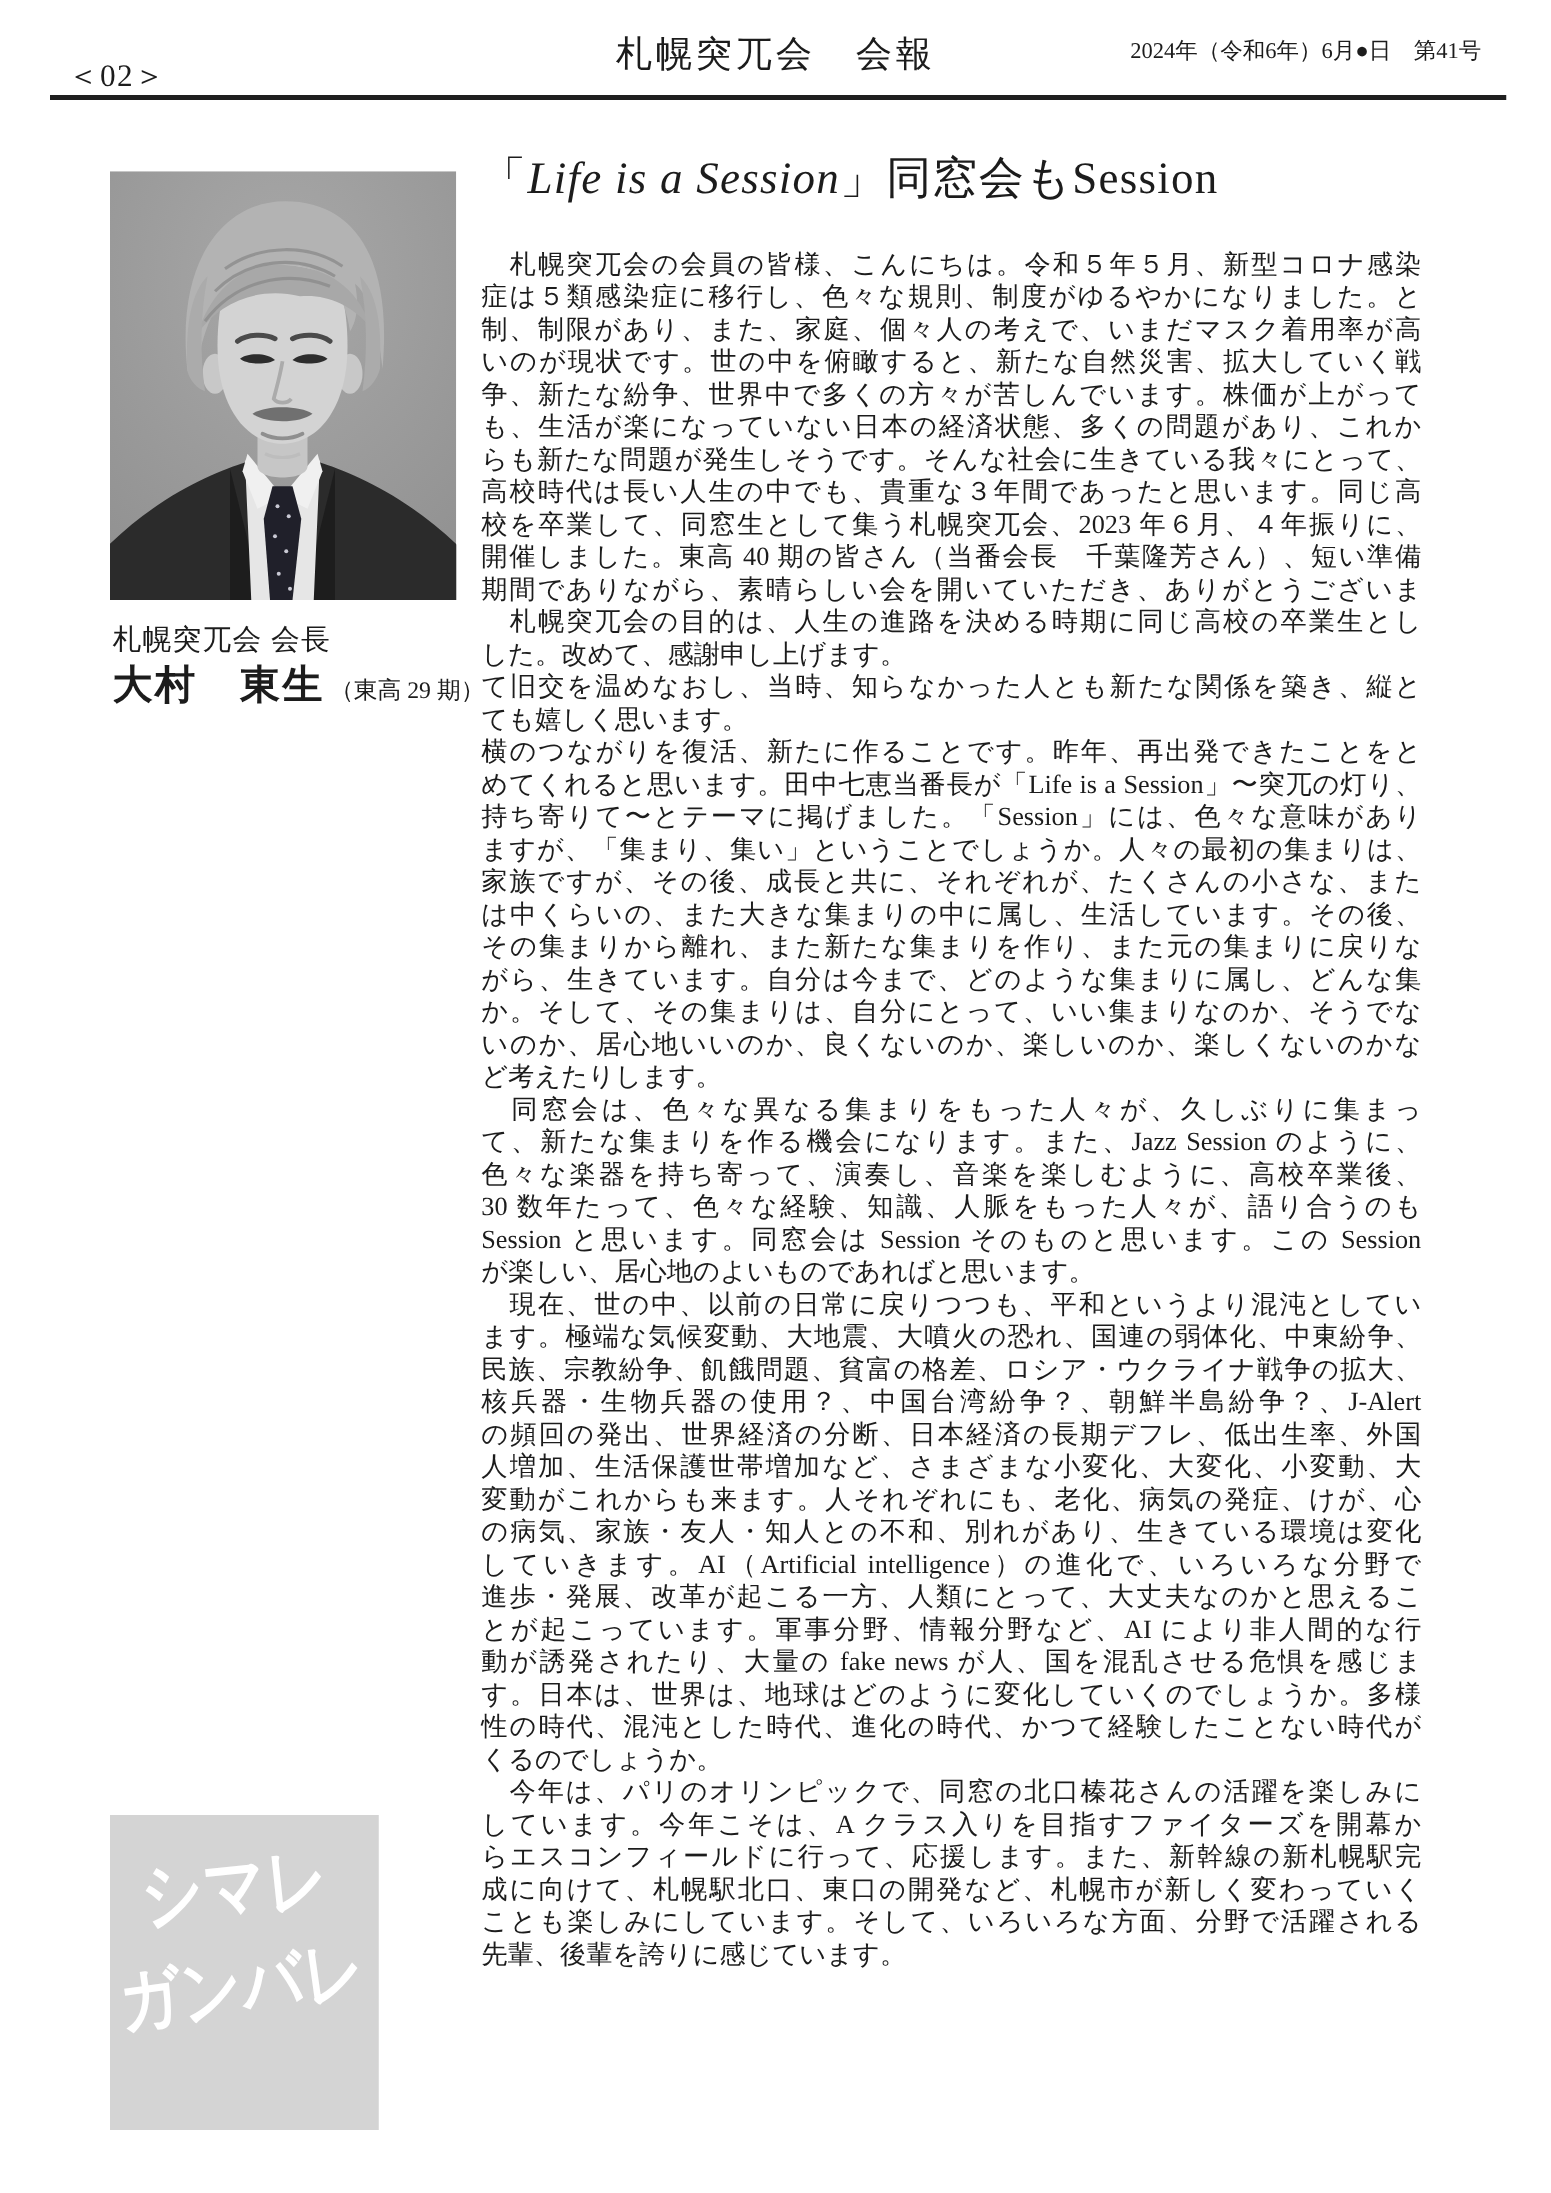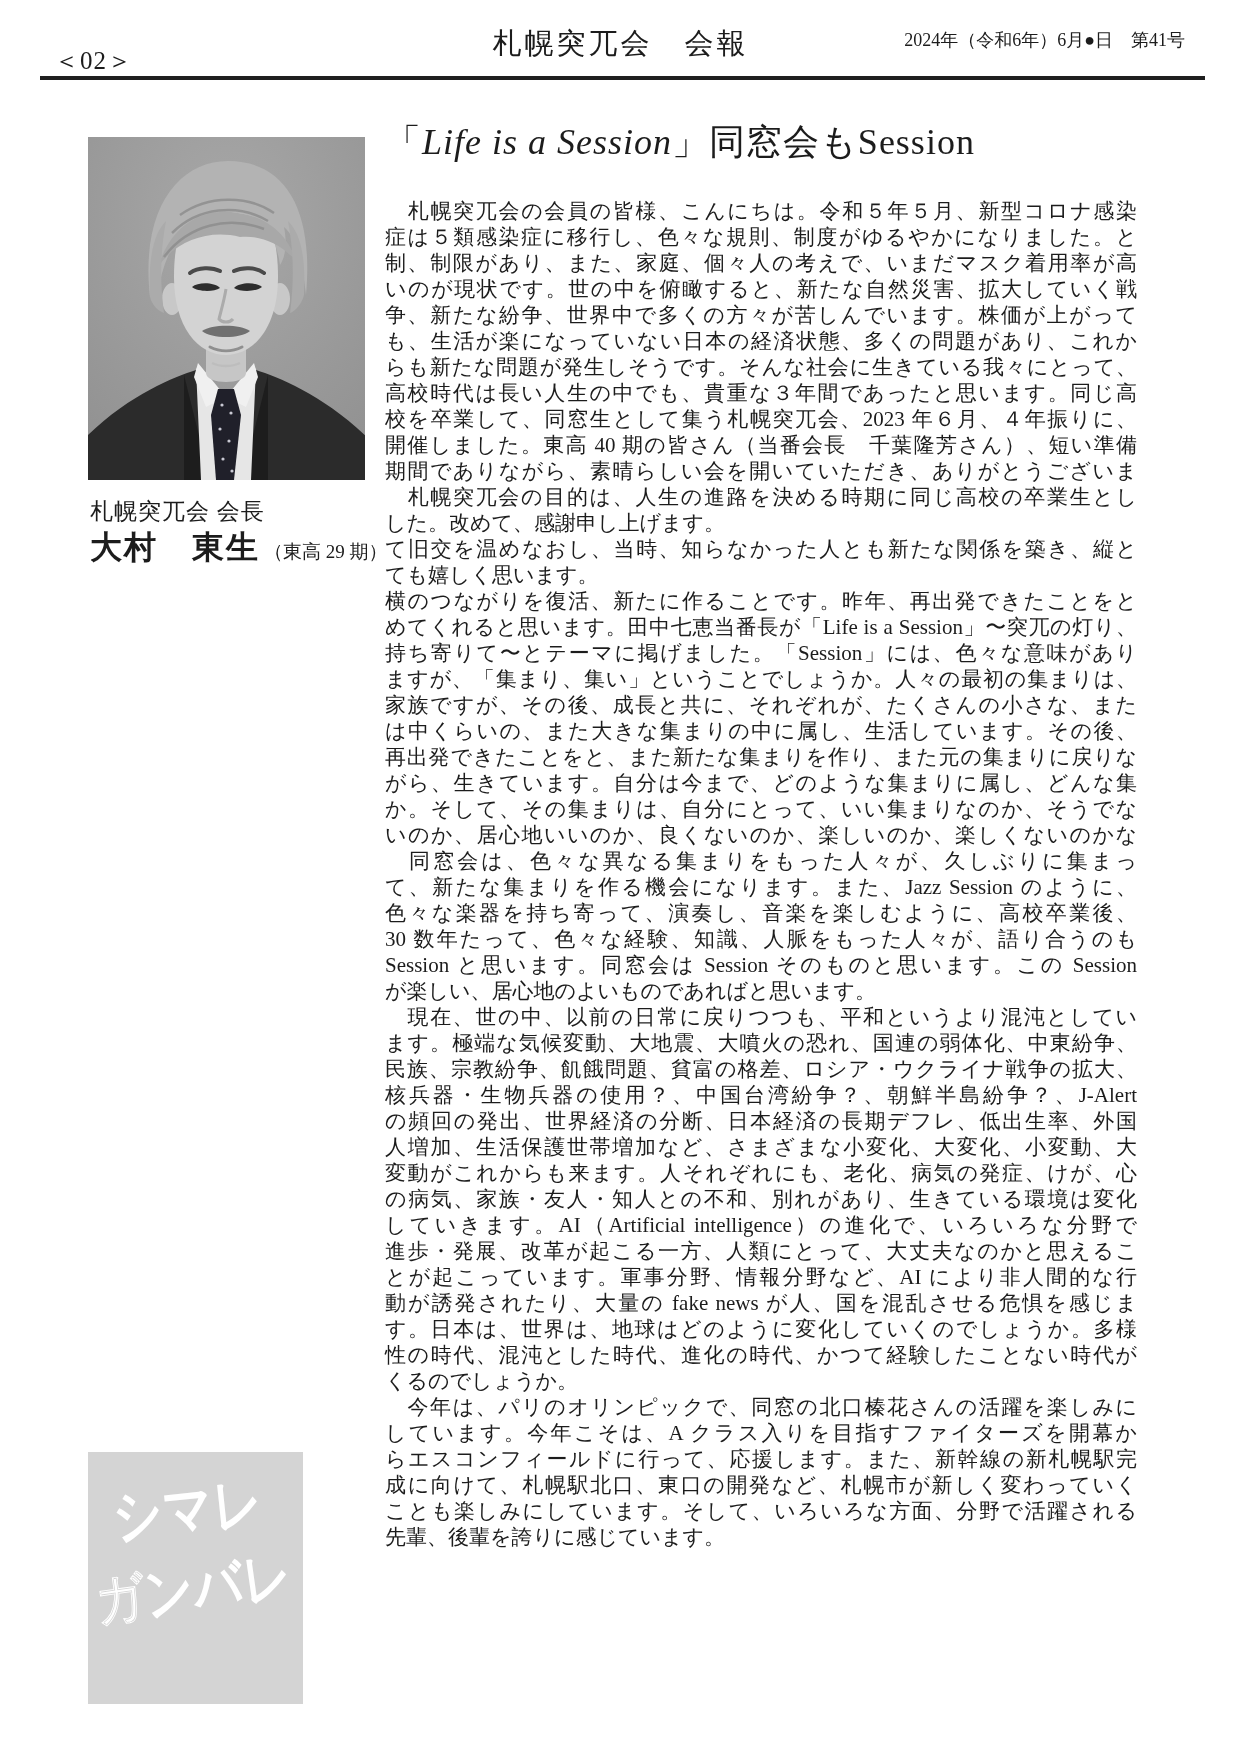--- a/index.html
+++ b/index.html
@@ -129,24 +129,25 @@
       <div class="body-line">　札幌突兀会の目的は、人生の進路を決める時期に同じ高校の卒業生とし</div>
       <div class="body-line last">した。改めて、感謝申し上げます。</div>
       <div class="body-line">て旧交を温めなおし、当時、知らなかった人とも新たな関係を築き、縦と</div>
       <div class="body-line last">ても嬉しく思います。</div>
       <div class="body-line">横のつながりを復活、新たに作ることです。昨年、再出発できたことをと</div>
       <div class="body-line">めてくれると思います。田中七恵当番長が「Life is a Session」〜突兀の灯り、</div>
       <div class="body-line">持ち寄りて〜とテーマに掲げました。「Session」には、色々な意味があり</div>
       <div class="body-line">ますが、「集まり、集い」ということでしょうか。人々の最初の集まりは、</div>
       <div class="body-line">家族ですが、その後、成長と共に、それぞれが、たくさんの小さな、また</div>
       <div class="body-line">は中くらいの、また大きな集まりの中に属し、生活しています。その後、</div>
-      <div class="body-line">再出発できたことをと、また新たな集まりを作り、また元の集まりに戻りな</div>
+      <div class="body-line">その集まりから離れ、また新たな集まりを作り、また元の集まりに戻りな</div>
       <div class="body-line">がら、生きています。自分は今まで、どのような集まりに属し、どんな集</div>
       <div class="body-line">か。そして、その集まりは、自分にとって、いい集まりなのか、そうでな</div>
       <div class="body-line">いのか、居心地いいのか、良くないのか、楽しいのか、楽しくないのかな</div>
+      <div class="body-line last">ど考えたりします。</div>
       <div class="body-line">　同窓会は、色々な異なる集まりをもった人々が、久しぶりに集まっ</div>
       <div class="body-line">て、新たな集まりを作る機会になります。また、Jazz Session のように、</div>
       <div class="body-line">色々な楽器を持ち寄って、演奏し、音楽を楽しむように、高校卒業後、</div>
       <div class="body-line">30 数年たって、色々な経験、知識、人脈をもった人々が、語り合うのも</div>
       <div class="body-line">Session と思います。同窓会は Session そのものと思います。この Session</div>
       <div class="body-line last">が楽しい、居心地のよいものであればと思います。</div>
       <div class="body-line">　現在、世の中、以前の日常に戻りつつも、平和というより混沌としてい</div>
       <div class="body-line">ます。極端な気候変動、大地震、大噴火の恐れ、国連の弱体化、中東紛争、</div>
       <div class="body-line">民族、宗教紛争、飢餓問題、貧富の格差、ロシア・ウクライナ戦争の拡大、</div>
       <div class="body-line">核兵器・生物兵器の使用？、中国台湾紛争？、朝鮮半島紛争？、J-Alert</div>

